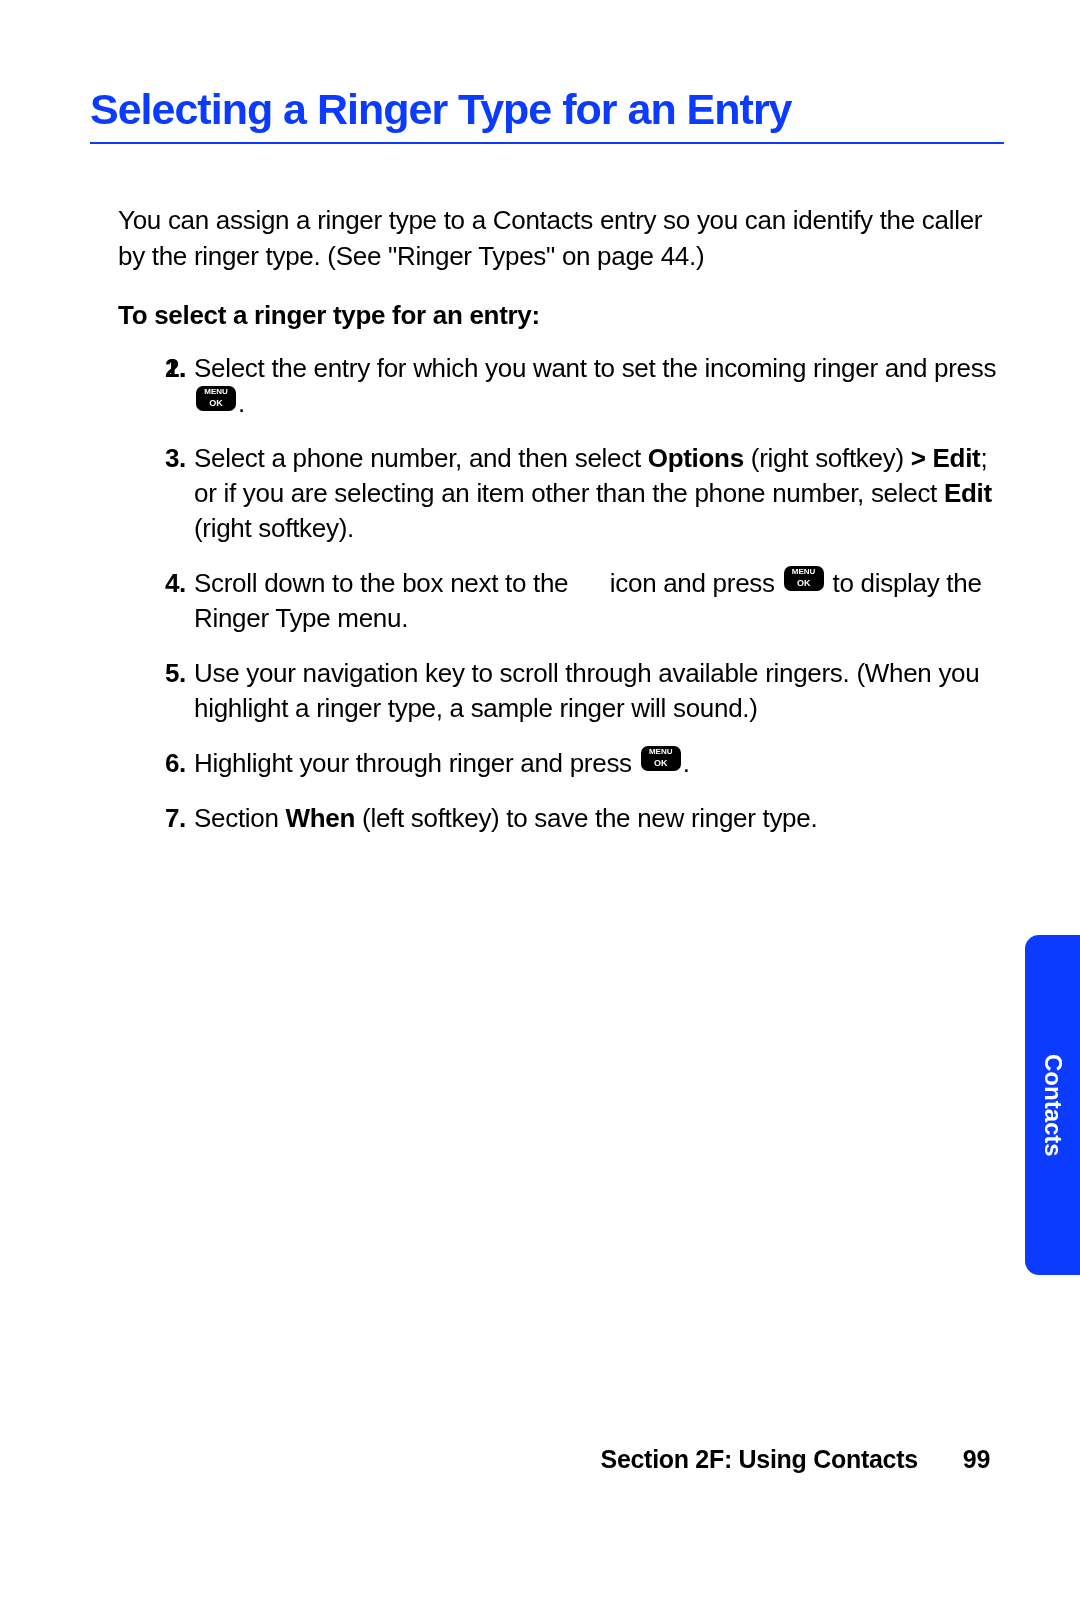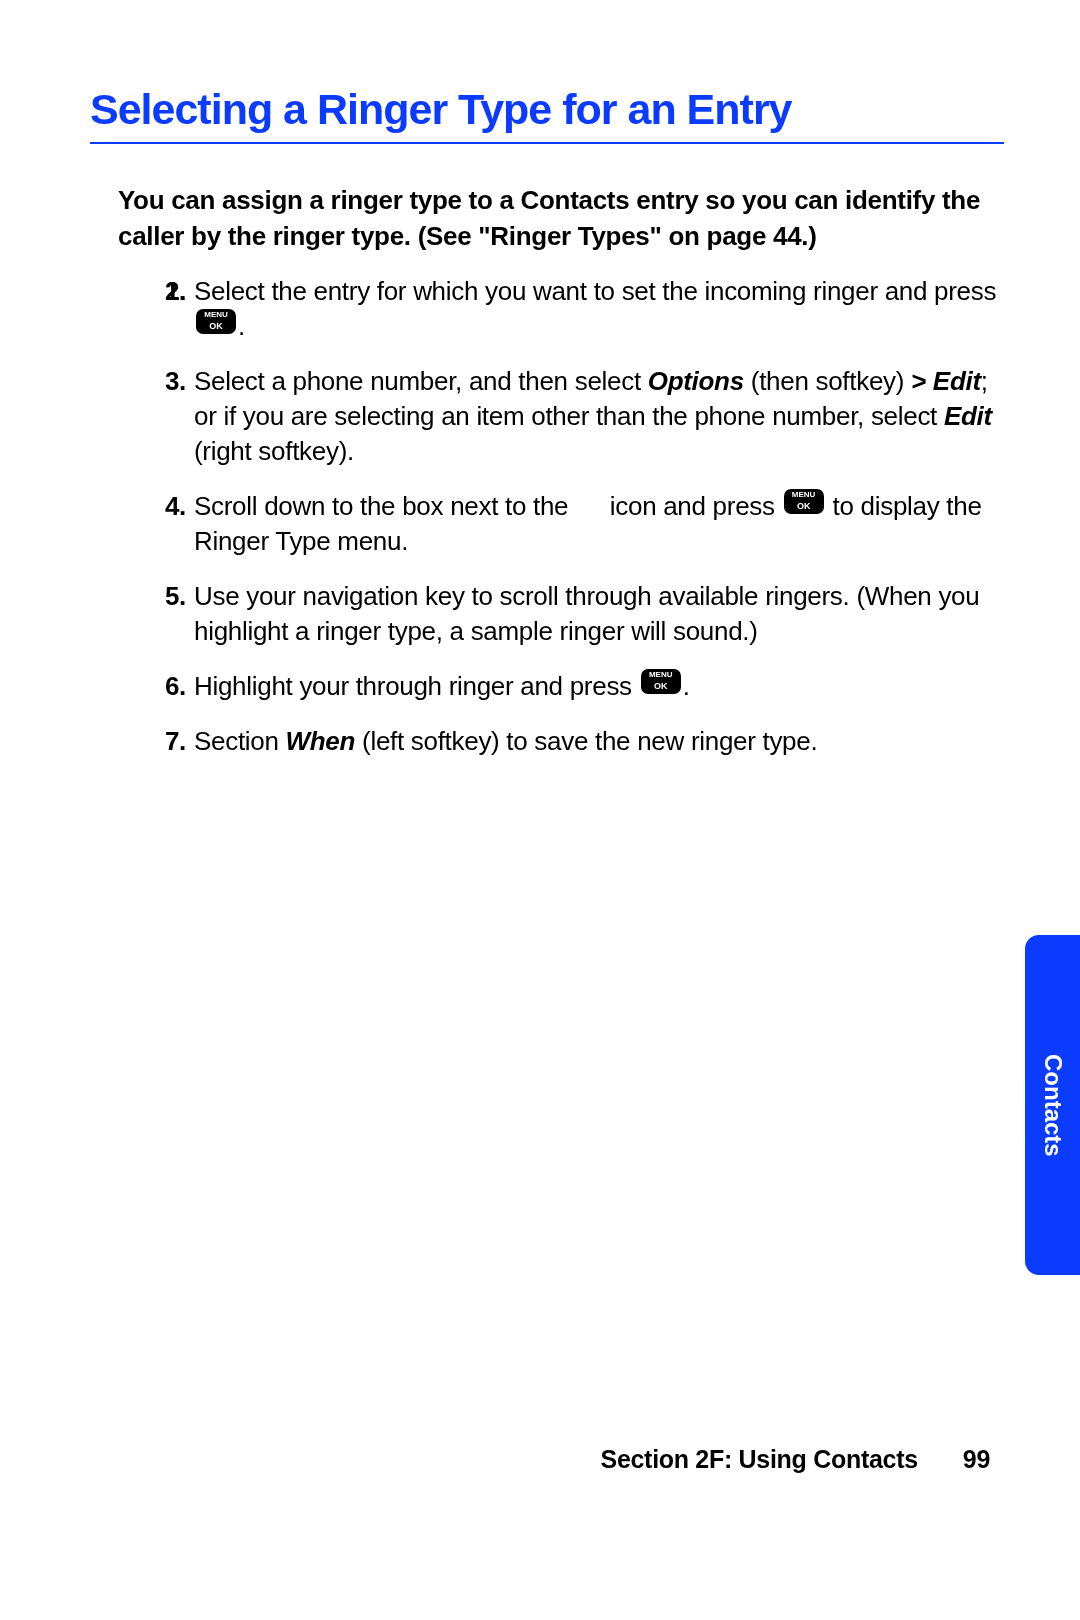--- a/index.html
+++ b/index.html
@@ -24,24 +24,24 @@
   h1.title {
     color: #0b3bff;
     font-size: 43px;
     font-weight: 700;
     letter-spacing: -1px;
     margin: 0 0 6px 0;
     padding-bottom: 8px;
     border-bottom: 2px solid #0b3bff;
   }
   p.intro {
-    margin: 38px 0 0 28px;
+    margin: 58px 0 0 28px;
     font-size: 26px;
     line-height: 36px;
-    font-weight: 700;
+    font-weight: 400;
   }
   p.subhead {
     margin: 26px 0 0 28px;
     font-size: 26px;
     font-weight: 700;
   }
   ol.steps {
     list-style: none;
     margin: 18px 0 0 0;
     padding: 0 0 0 70px;
@@ -55,21 +55,21 @@
     padding-left: 0;
   }
   ol.steps > li .num {
     position: absolute;
     left: -44px;
     top: 0;
     width: 36px;
     text-align: right;
     font-weight: 700;
   }
-  .b { font-weight: 700; font-style: italic; }
+  .b { font-weight: 700; }
   .keycap {
     display: inline-block;
     vertical-align: 1px;
     width: 40px;
     height: 25px;
     background: #000000;
     border-radius: 7px;
     position: relative;
     margin: 0 2px;
   }
@@ -130,35 +130,36 @@
 </style>
 </head>
 <body>
 
 <div class="page">
 
   <h1 class="title">Selecting a Ringer Type for an Entry</h1>
 
   <p class="intro">You can assign a ringer type to a Contacts entry so you can identify the caller by the ringer type. (See "Ringer Types" on page 44.)</p>
 
+  <p class="subhead">To select a ringer type for an entry:</p>
 
   <ol class="steps">
 
     <li>
       <span class="num">1.</span>
     </li>
 
     <li>
       <span class="num">2.</span>
       <span>Select the entry for which you want to set the incoming ringer and press </span><span class="keycap"></span><span>.</span>
     </li>
 
     <li>
       <span class="num">3.</span>
-      <span>Select a phone number, and then select </span><span class="b">Options</span><span> (then softkey) </span><span class="b">&gt; Edit</span><span>; or if you are selecting an item other than the phone number, select </span><span class="b">Edit</span><span> (right softkey).</span>
+      <span>Select a phone number, and then select </span><span class="b">Options</span><span> (right softkey) </span><span class="b">&gt; Edit</span><span>; or if you are selecting an item other than the phone number, select </span><span class="b">Edit</span><span> (right softkey).</span>
     </li>
 
     <li>
       <span class="num">4.</span>
       <span>Scroll down to the box next to the &nbsp;&nbsp;&nbsp;&nbsp; icon and press </span><span class="keycap"></span><span> to display the Ringer Type menu.</span>
     </li>
 
     <li>
       <span class="num">5.</span>
       <span>Use your navigation key to scroll through available ringers. (When you highlight a ringer type, a sample ringer will sound.)</span>

